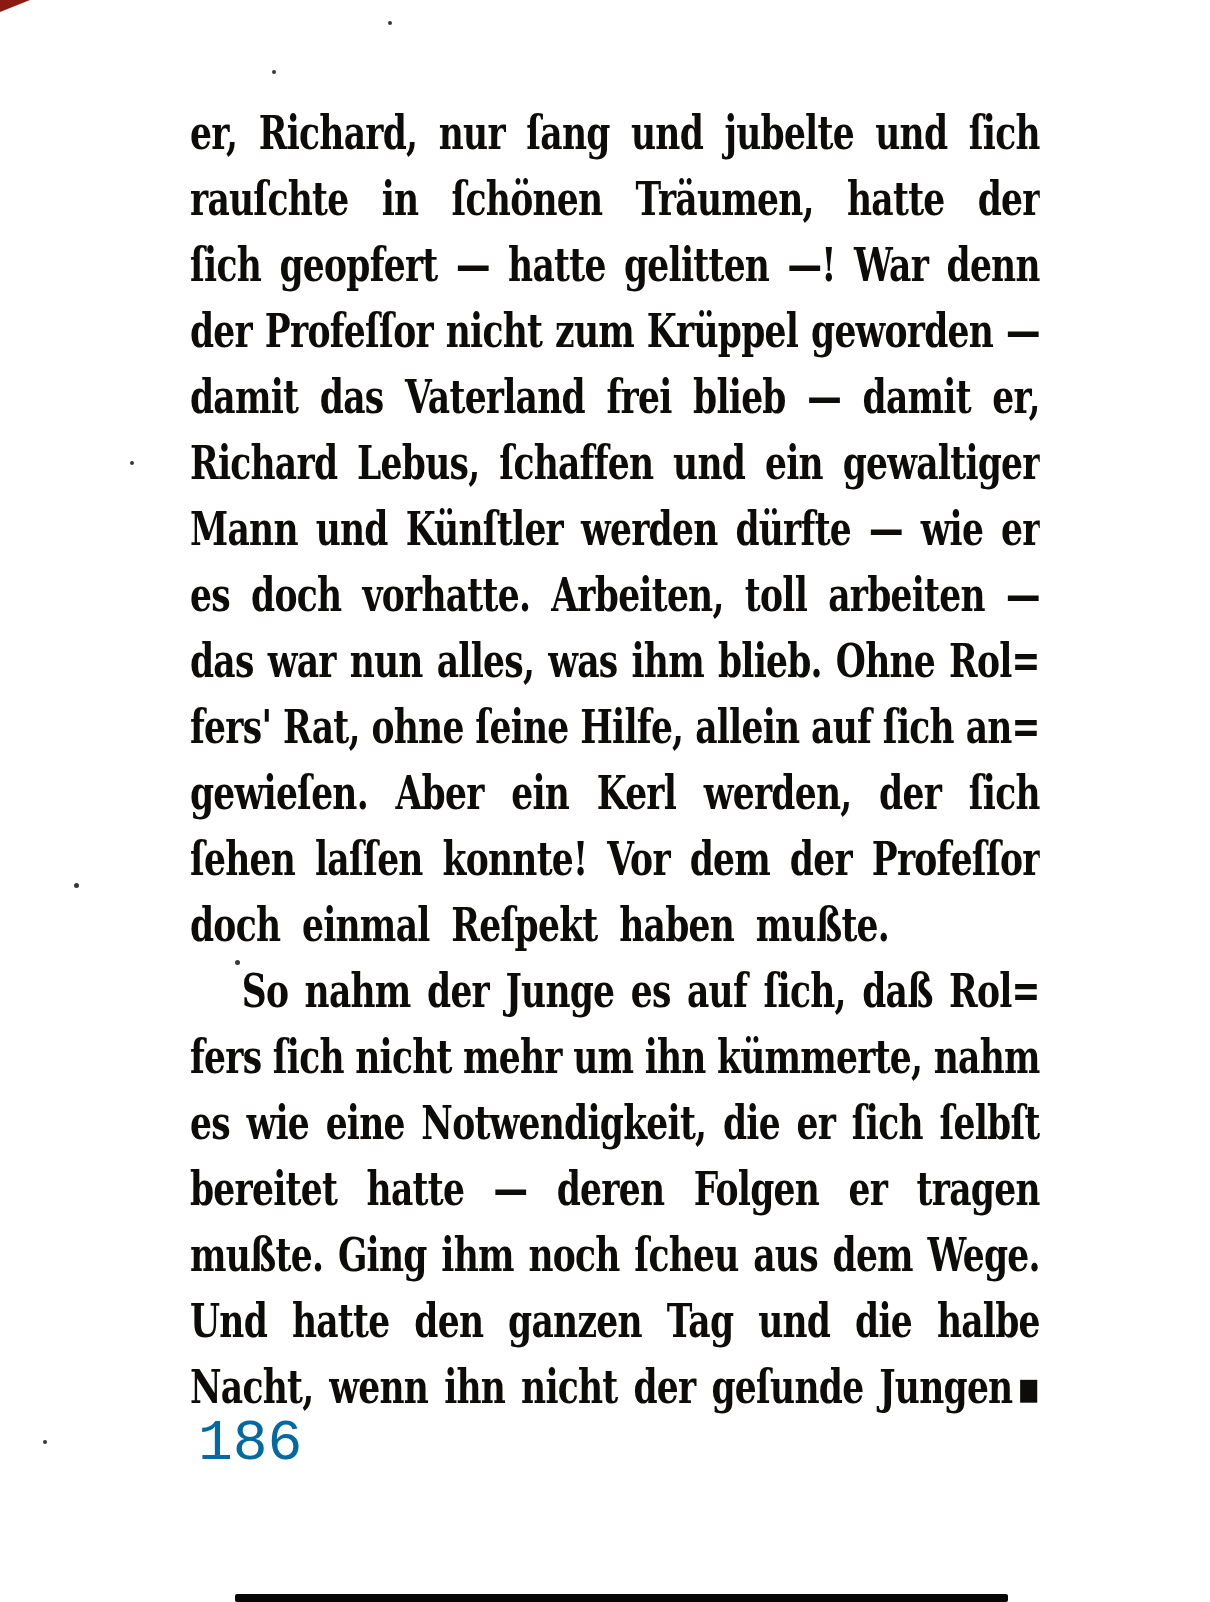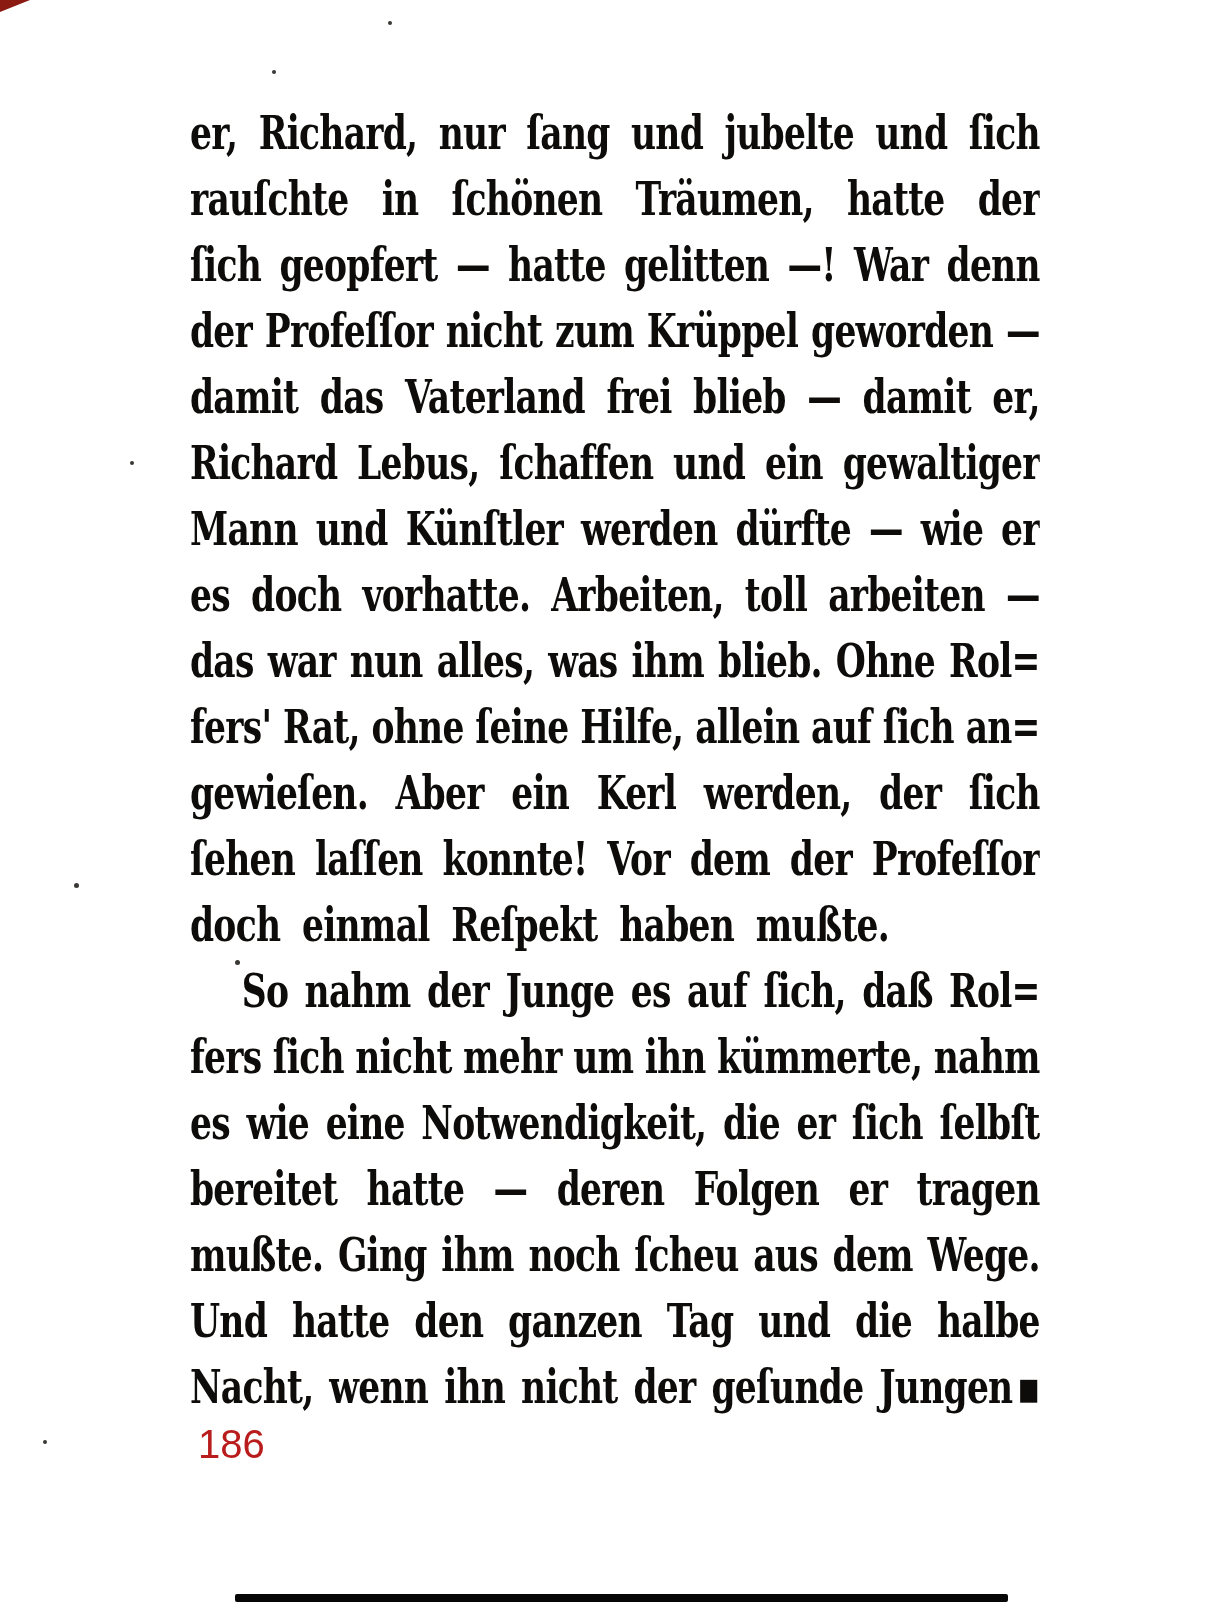--- a/index.html
+++ b/index.html
@@ -44,25 +44,25 @@
     text-align-last: left;
     word-spacing: 14px;
   }
   .line.indent {
     text-indent: 69px;
   }
   .page-number {
     position: absolute;
     left: 198px;
     top: 1420px;
-    font-family: Liberation Sans, sans-serif;
-    font-size: 40px;
+    font-family: Liberation Mono, monospace;
+    font-size: 58px;
     line-height: 48px;
     font-weight: 400;
-    color: #b91c1c;
+    color: #0369a1;
   }
   
   .corner-mark {
     position: absolute;
     left: 0;
     top: 0;
     width: 0;
     height: 0;
     border-top: 12px solid #8a1a12;
     border-right: 30px solid transparent;

